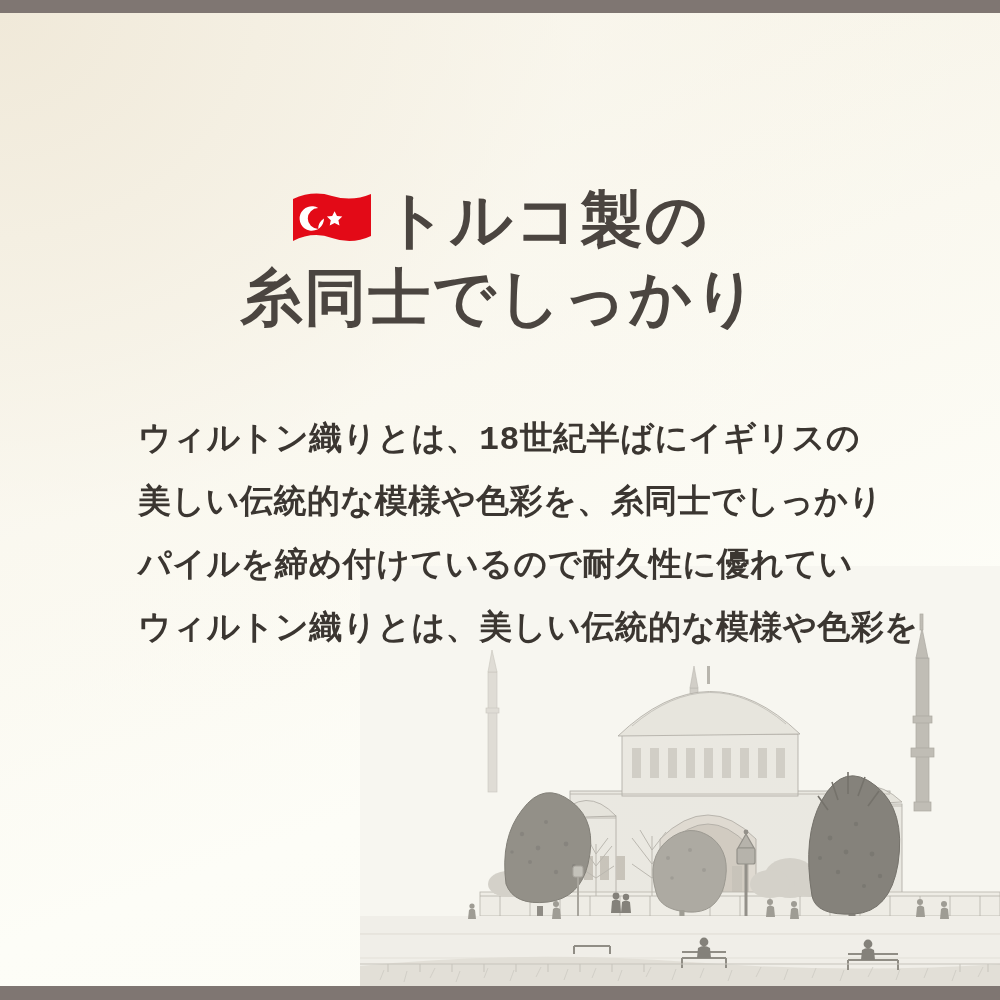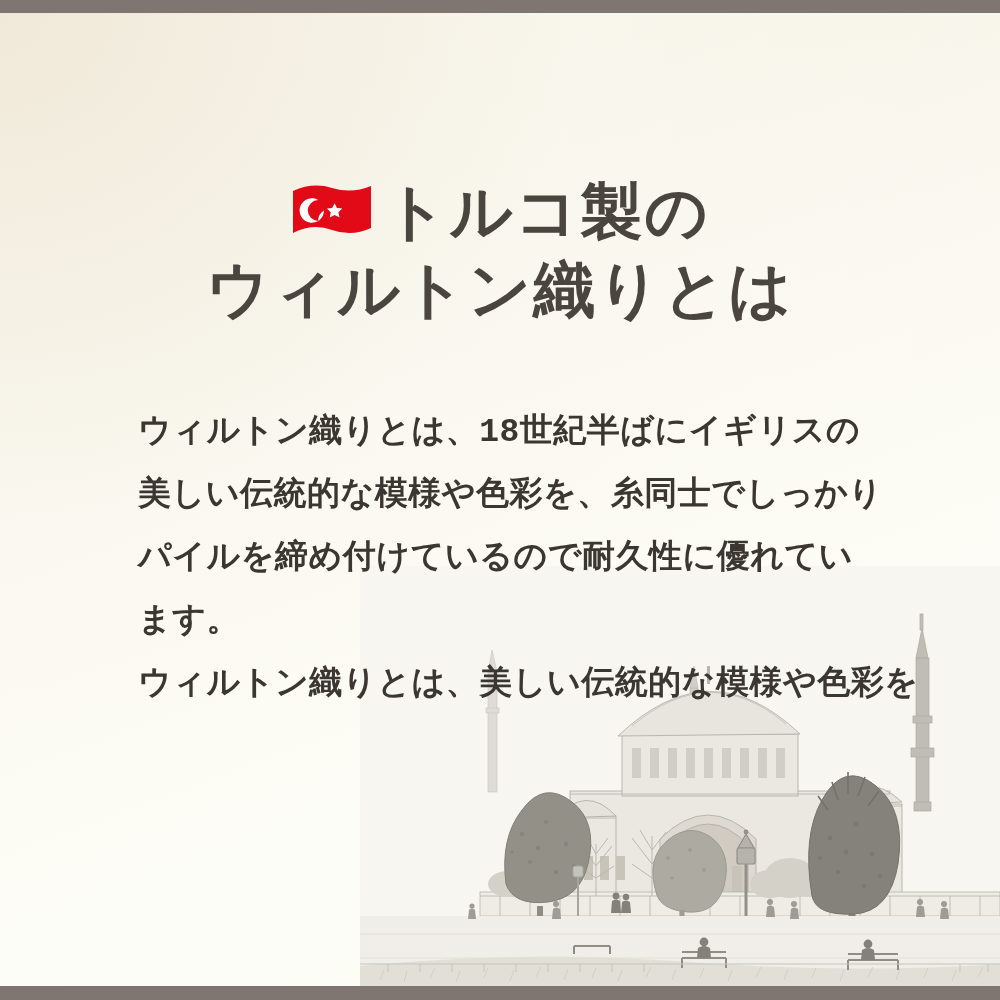--- a/index.html
+++ b/index.html
@@ -58,21 +58,21 @@
     z-index: 1;
     pointer-events: none;
     opacity: 0.95;
   }
   .illustration svg { display: block; width: 100%; height: 100%; }
 
   
   .content {
     position: absolute;
     left: 0;
-    top: 0;
+    top: 8px;
     width: 1000px;
     height: 973px;
     z-index: 10;
   }
 
   .heading {
     position: absolute;
     left: 0;
     top: 160px;
     width: 1000px;
@@ -406,28 +406,27 @@
                        q20 -9 39 -3
                        q20 6 39 -2
                        v42
                        q-19 9 -39 2
                        q-19 -7 -39 3 z" fill="#e30a17"></path>
               <path d="M34 29.5 a12.2 12.2 0 1 1 -5.8 -10.4 a9.8 9.8 0 1 0 0 20.8 a12.2 12.2 0 0 1 5.8 -10.4 z" fill="#ffffff"></path>
               <polygon fill="#ffffff" points="44.6,22.2 47.0,27.0 52.3,27.6 48.4,31.3 49.5,36.6 44.6,34.0 39.7,36.6 40.8,31.3 36.9,27.6 42.2,27.0"></polygon>
             </svg>
           </span><span>トルコ製の</span>
         </span>
-        <span class="hline">ウィルトン織りとは</span>
+        <span class="hline">糸同士でしっかり</span>
       </div>
 
       <div class="body-copy">
         <span class="pline">ウィルトン織りとは、18世紀半ばにイギリスの</span>
         <span class="pline">美しい伝統的な模様や色彩を、糸同士でしっかり</span>
         <span class="pline">パイルを締め付けているので耐久性に優れてい</span>
-        <span class="pline">ます。</span>
         <span class="pline">ウィルトン織りとは、美しい伝統的な模様や色彩を</span>
       </div>
 
     </div>
   </div>
 
   <div class="frame-bar bottom"></div>
 
 </div>
 

